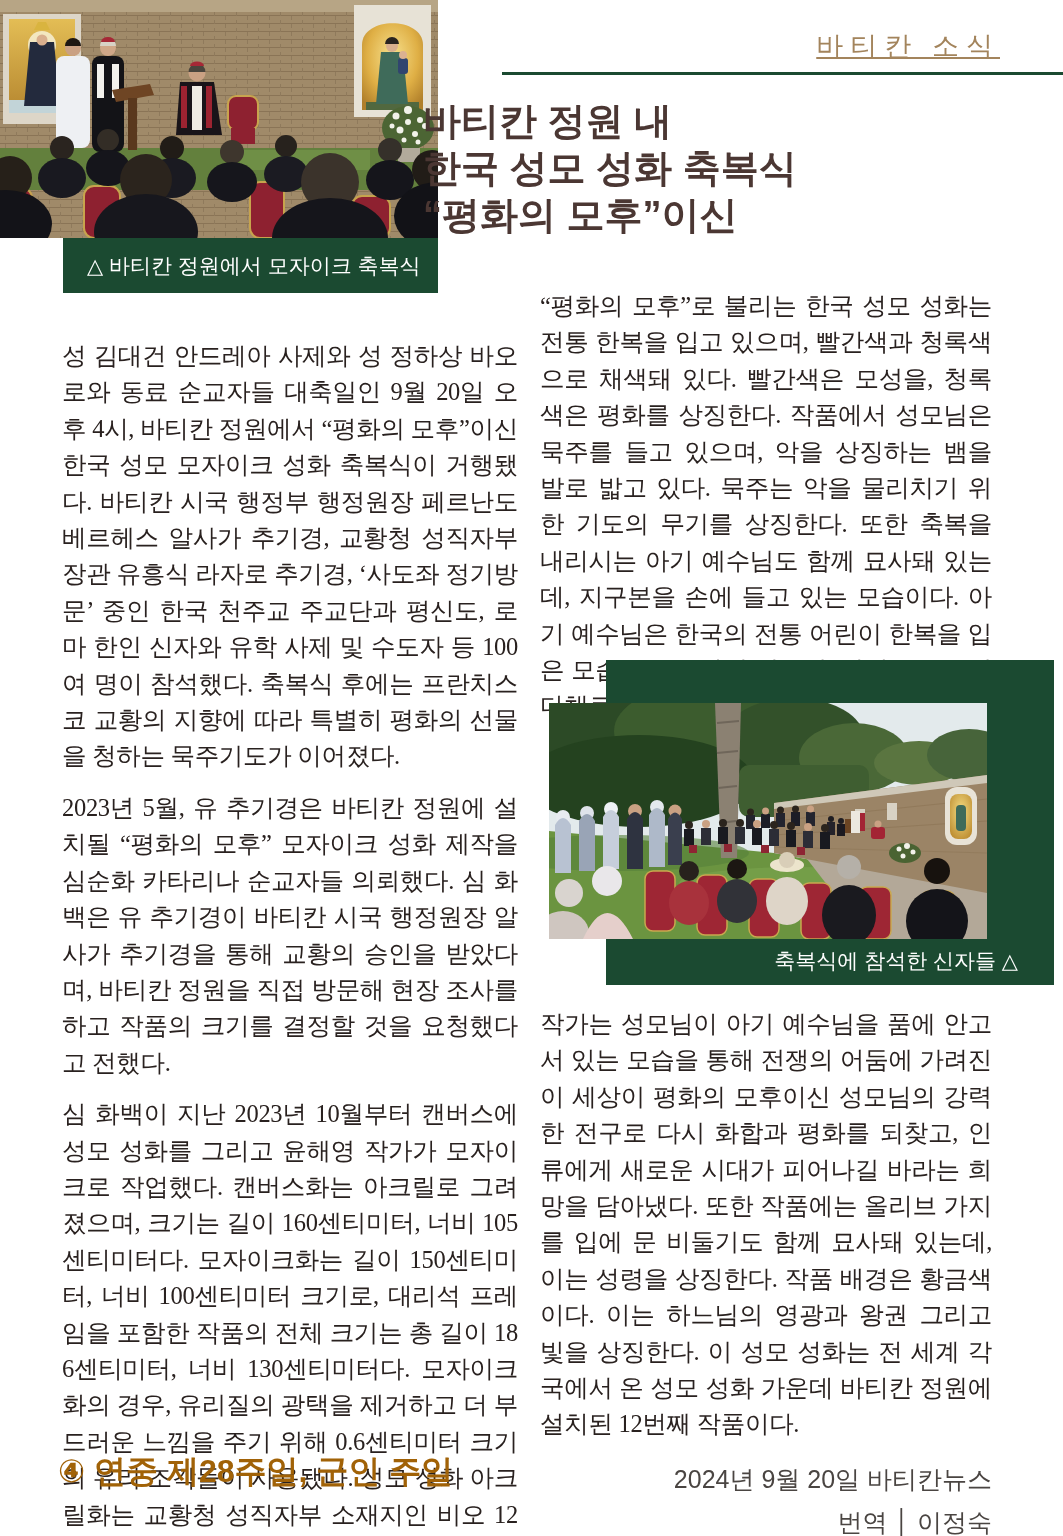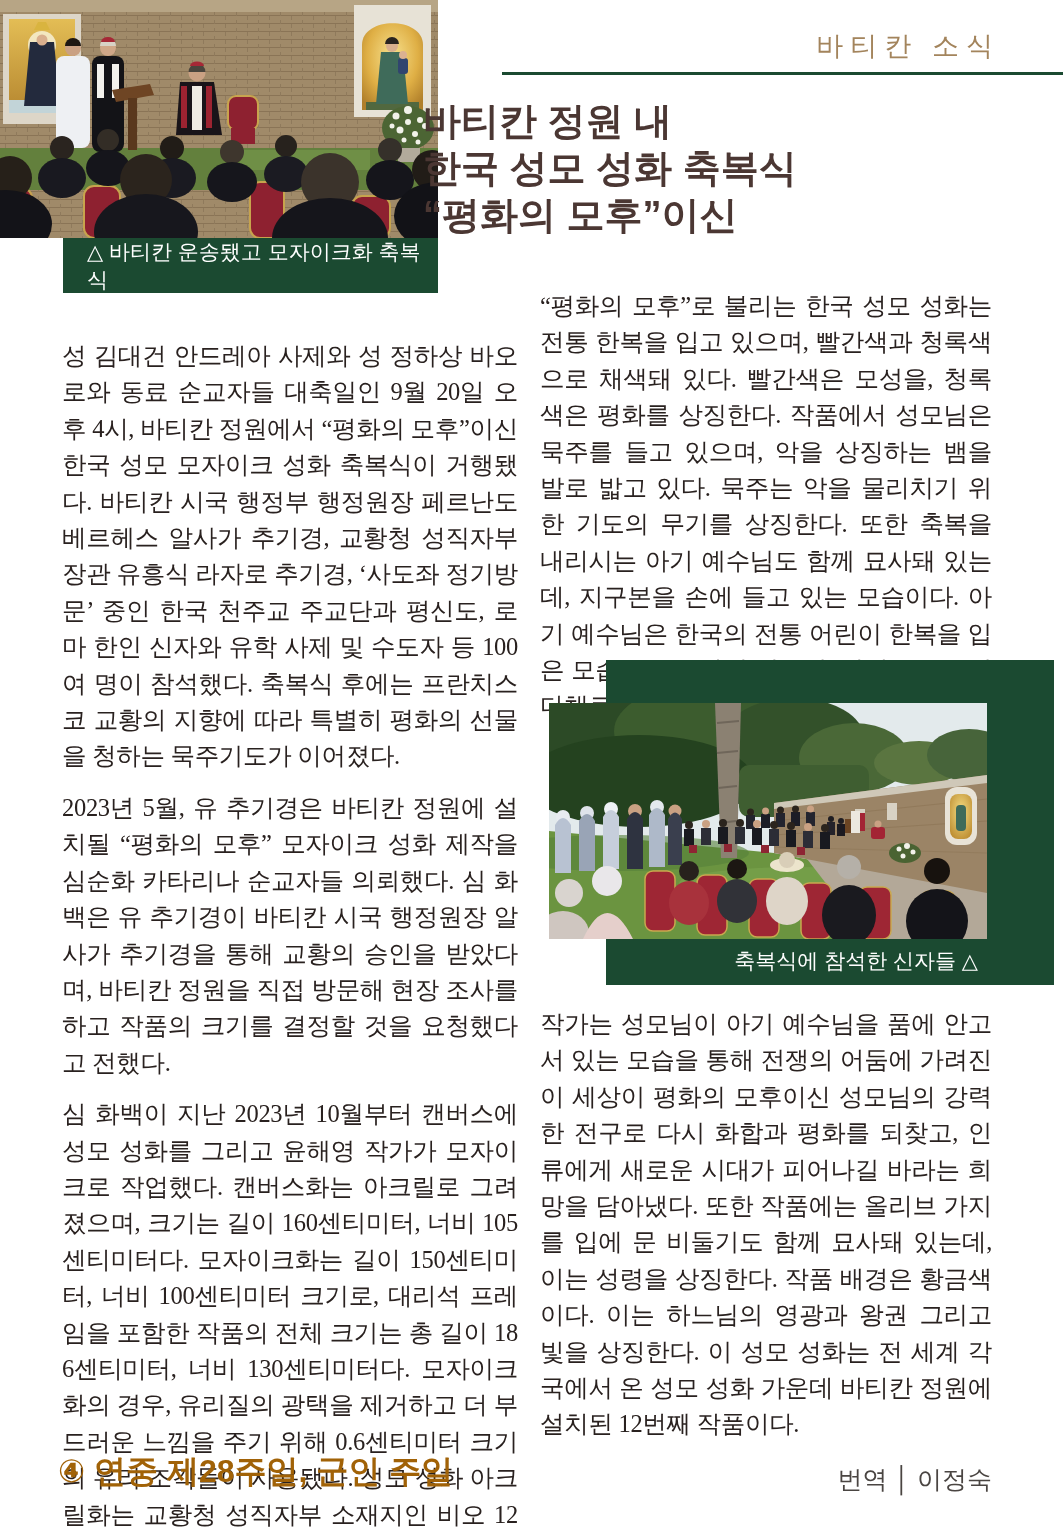--- a/index.html
+++ b/index.html
@@ -12,42 +12,42 @@
   .photo { position:absolute; display:block; }
   .cap1 {
     position:absolute; left:63px; top:238px; width:375px; height:55px;
     background:#1b4a31; color:#ffffff;
     font-family:"Liberation Sans","DejaVu Sans",sans-serif;
     font-size:21px; display:flex; align-items:center; padding-left:24px;
   }
   .kicker {
     position:absolute; top:28px; right:63px;
     font-family:"Liberation Serif","DejaVu Serif",serif;
-    font-size:27px; letter-spacing:7px; color:#a3845c; white-space:nowrap;
+    font-size:27px; letter-spacing:7px; color:#a3845c; white-space:nowrap;text-decoration:underline;
   }
   .rule { position:absolute; left:502px; top:72px; width:561px; height:3px; background:#1b4a31; }
   .title {
     position:absolute; top:98px; right:80px; width:560px; 
     font-family:"Liberation Sans","DejaVu Sans",sans-serif; font-weight:bold;
     font-size:38px; line-height:47px; color:#4b3733;
   }
   .col { position:absolute; }
   .col-right-top { left:540px; top:288px; width:452px; }
   .col-left { left:62px; top:338px; width:456px; }
   .col-right-bottom { left:540px; top:1006px; width:452px; }
   p.body {
     font-size:24.5px; line-height:36.4px; text-align:justify;
     word-break:break-all; color:#29211f; letter-spacing:-0.3px;
     margin:0 0 15px 0;
   }
   p.body:last-child { margin-bottom:0; }
   .greenbox2 { position:absolute; left:606px; top:660px; width:448px; height:325px; background:#1b4a31; }
   .cap2 {
     position:absolute; left:606px; top:938px; width:448px; height:46px;
-    color:#ffffff; text-align:right; padding-right:76px; line-height:46px;
+    color:#ffffff; text-align:right; padding-right:36px; line-height:46px;
     font-family:"Liberation Sans","DejaVu Sans",sans-serif; font-size:21px;
   }
   .byline {
     margin-top:14px; text-align:right;
     font-family:"Liberation Sans","DejaVu Sans",sans-serif;
     font-size:25px; line-height:43px; color:#4a4542;
   }
   .footer {
     position:absolute; left:58px; top:1450px;
     font-family:"Liberation Sans","DejaVu Sans",sans-serif;
@@ -171,21 +171,21 @@
       <circle cx="146" cy="180" r="26" fill="#2b241d"></circle>
         <ellipse cx="146" cy="232" rx="52" ry="38" fill="#17171d"></ellipse>
       <circle cx="330" cy="182" r="29" fill="#3b332b"></circle>
         <ellipse cx="330" cy="238" rx="58" ry="40" fill="#15151b"></ellipse>
       <circle cx="432" cy="170" r="20" fill="#211c17"></circle>
         <ellipse cx="438" cy="216" rx="44" ry="34" fill="#121217"></ellipse>
     </g>
   </svg>
 
   <div class="cap1">
-    <span>△ 바티칸 운송됐고 모자이크화 축복식</span>
+    <span>△ 바티칸 정원에서 모자이크 축복식</span>
   </div>
 
   <div class="kicker">바티칸 소식</div>
   <div class="rule"></div>
   <div class="title">
     <div>바티칸 정원 내</div>
     <div>한국 성모 성화 축복식</div>
     <div>“평화의 모후”이신</div>
   </div>
 
@@ -330,19 +330,20 @@
         <circle cx="354" cy="153" r="2.5" fill="#f2f2ea"></circle>
     </g>
   </svg>
   <div class="cap2">
     <span>축복식에 참석한 신자들 △</span>
   </div>
 
   <div class="col col-right-bottom">
     <p class="body">작가는 성모님이 아기 예수님을 품에 안고 서 있는 모습을 통해 전쟁의 어둠에 가려진 이 세상이 평화의 모후이신 성모님의 강력한 전구로 다시 화합과 평화를 되찾고, 인류에게 새로운 시대가 피어나길 바라는 희망을 담아냈다. 또한 작품에는 올리브 가지를 입에 문 비둘기도 함께 묘사돼 있는데, 이는 성령을 상징한다. 작품 배경은 황금색이다. 이는 하느님의 영광과 왕권 그리고 빛을 상징한다. 이 성모 성화는 전 세계 각국에서 온 성모 성화 가운데 바티칸 정원에 설치된 12번째 작품이다.</p>
     <div class="byline">
+      <div>2024년 9월 20일 바티칸뉴스</div>
       <div>번역 │ 이정숙</div>
     </div>
   </div>
 
   <div class="footer">④ 연중 제28주일, 군인 주일</div>
 
 </div>
 
 </body></html>

